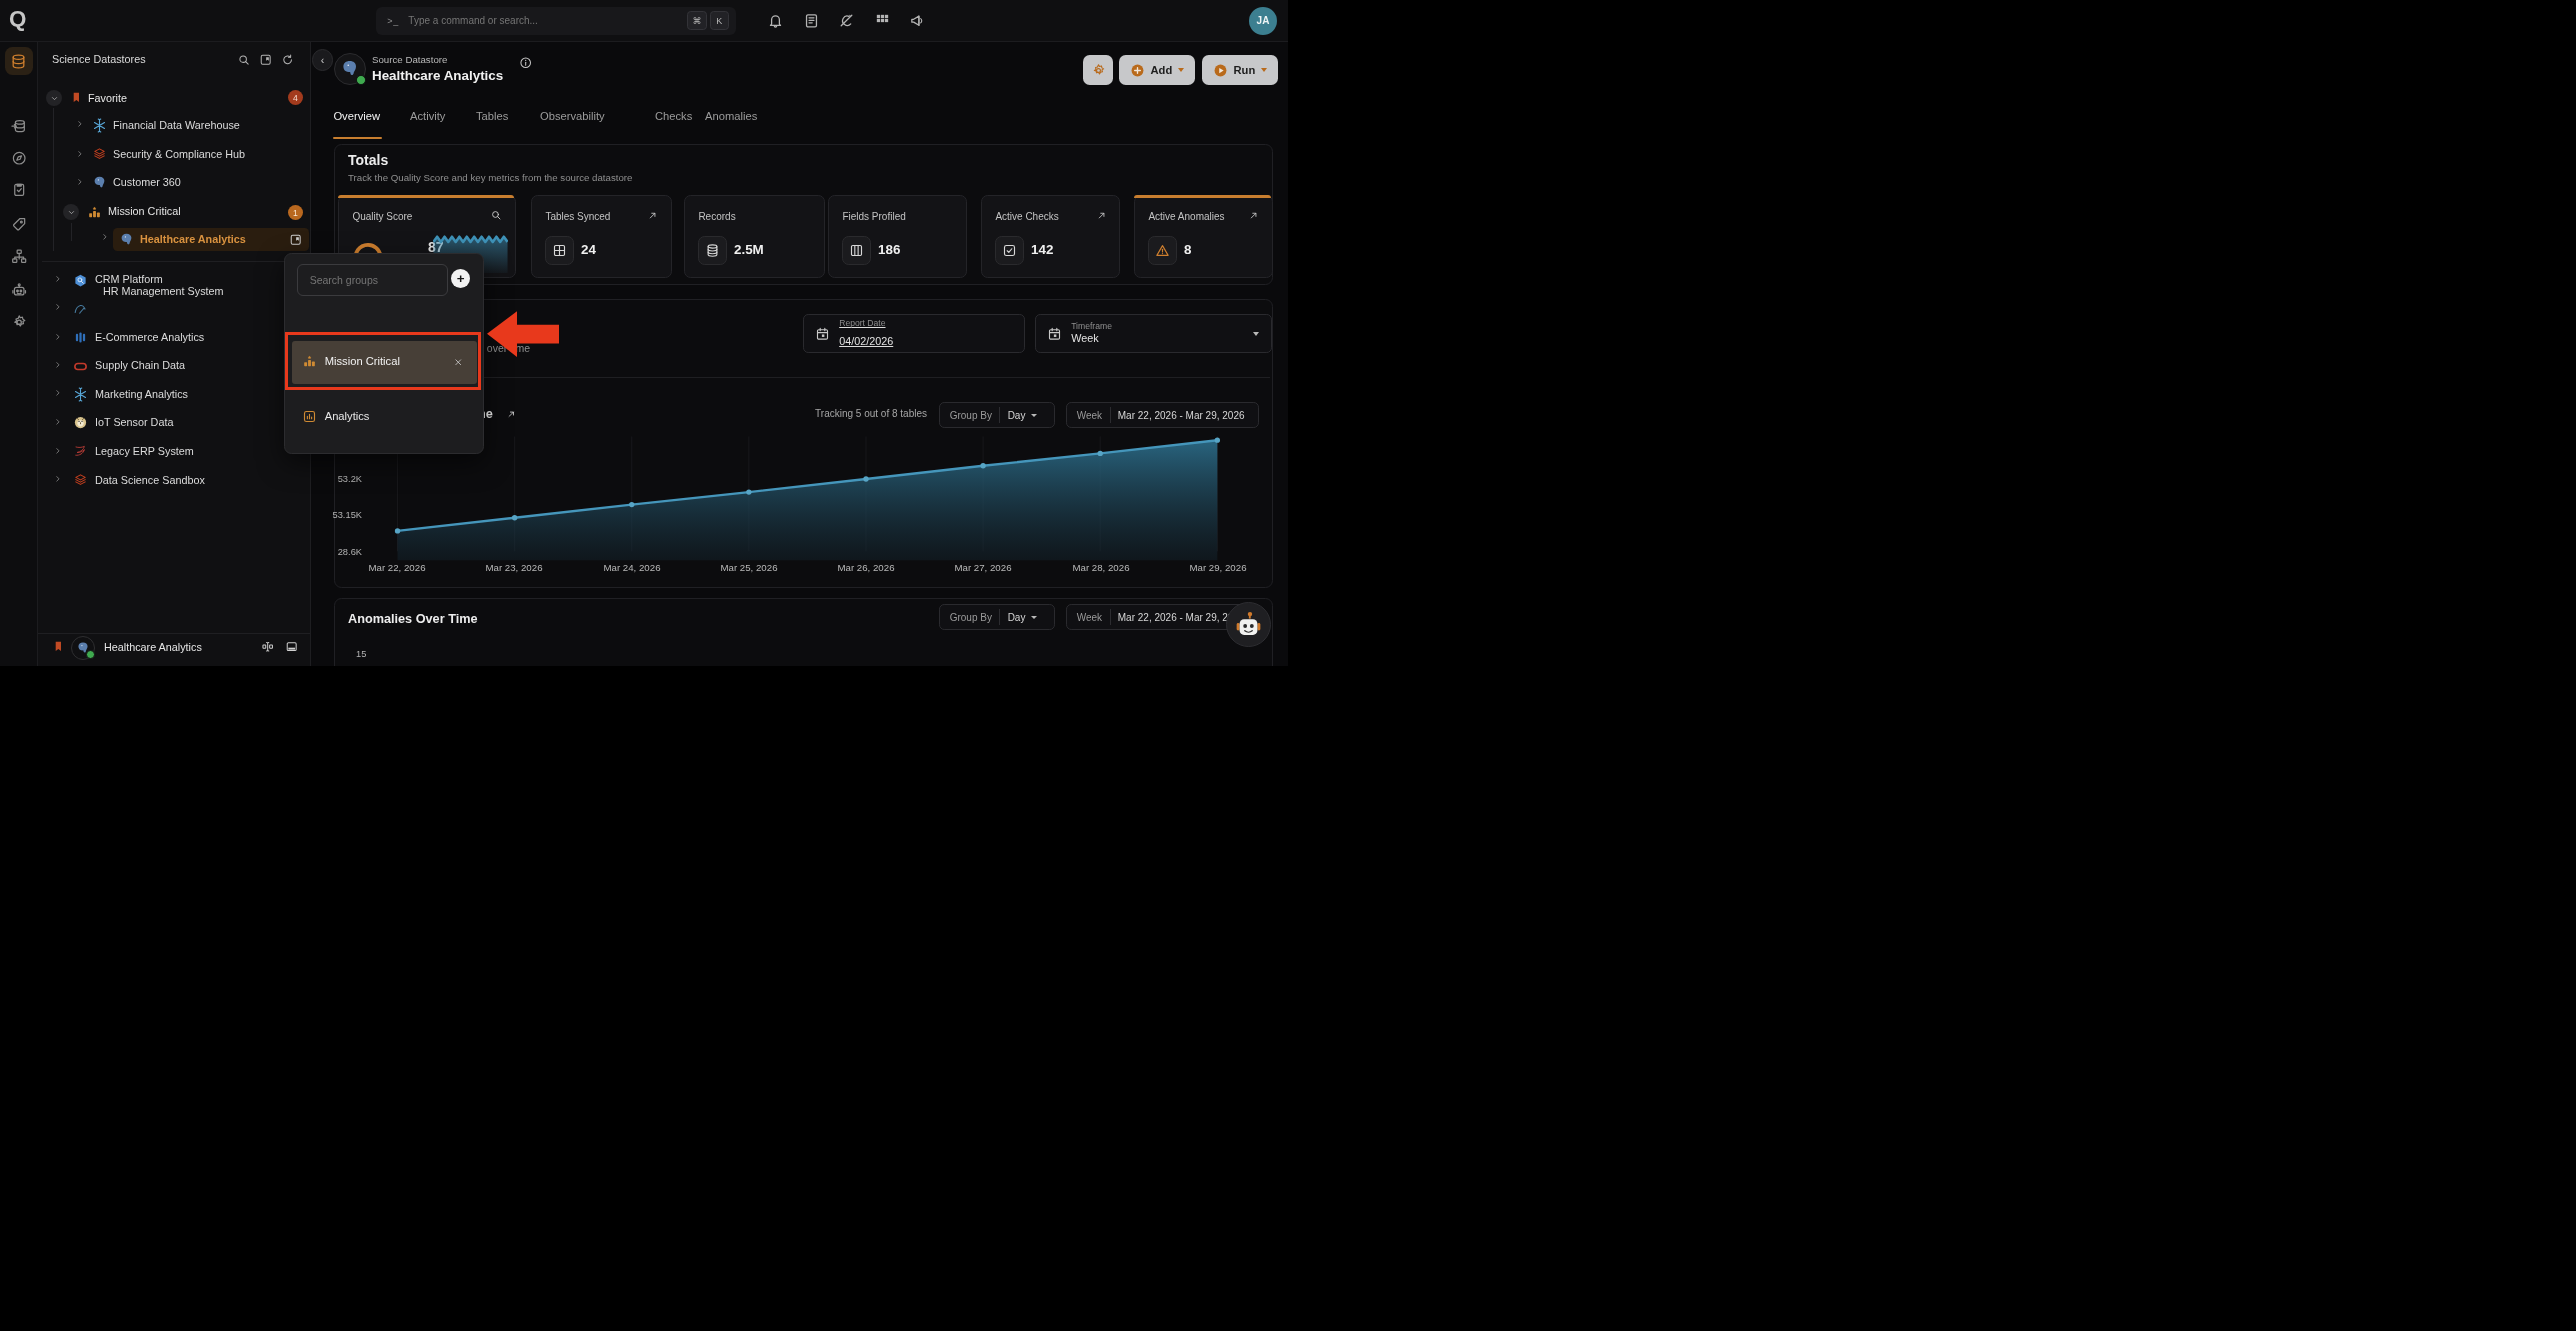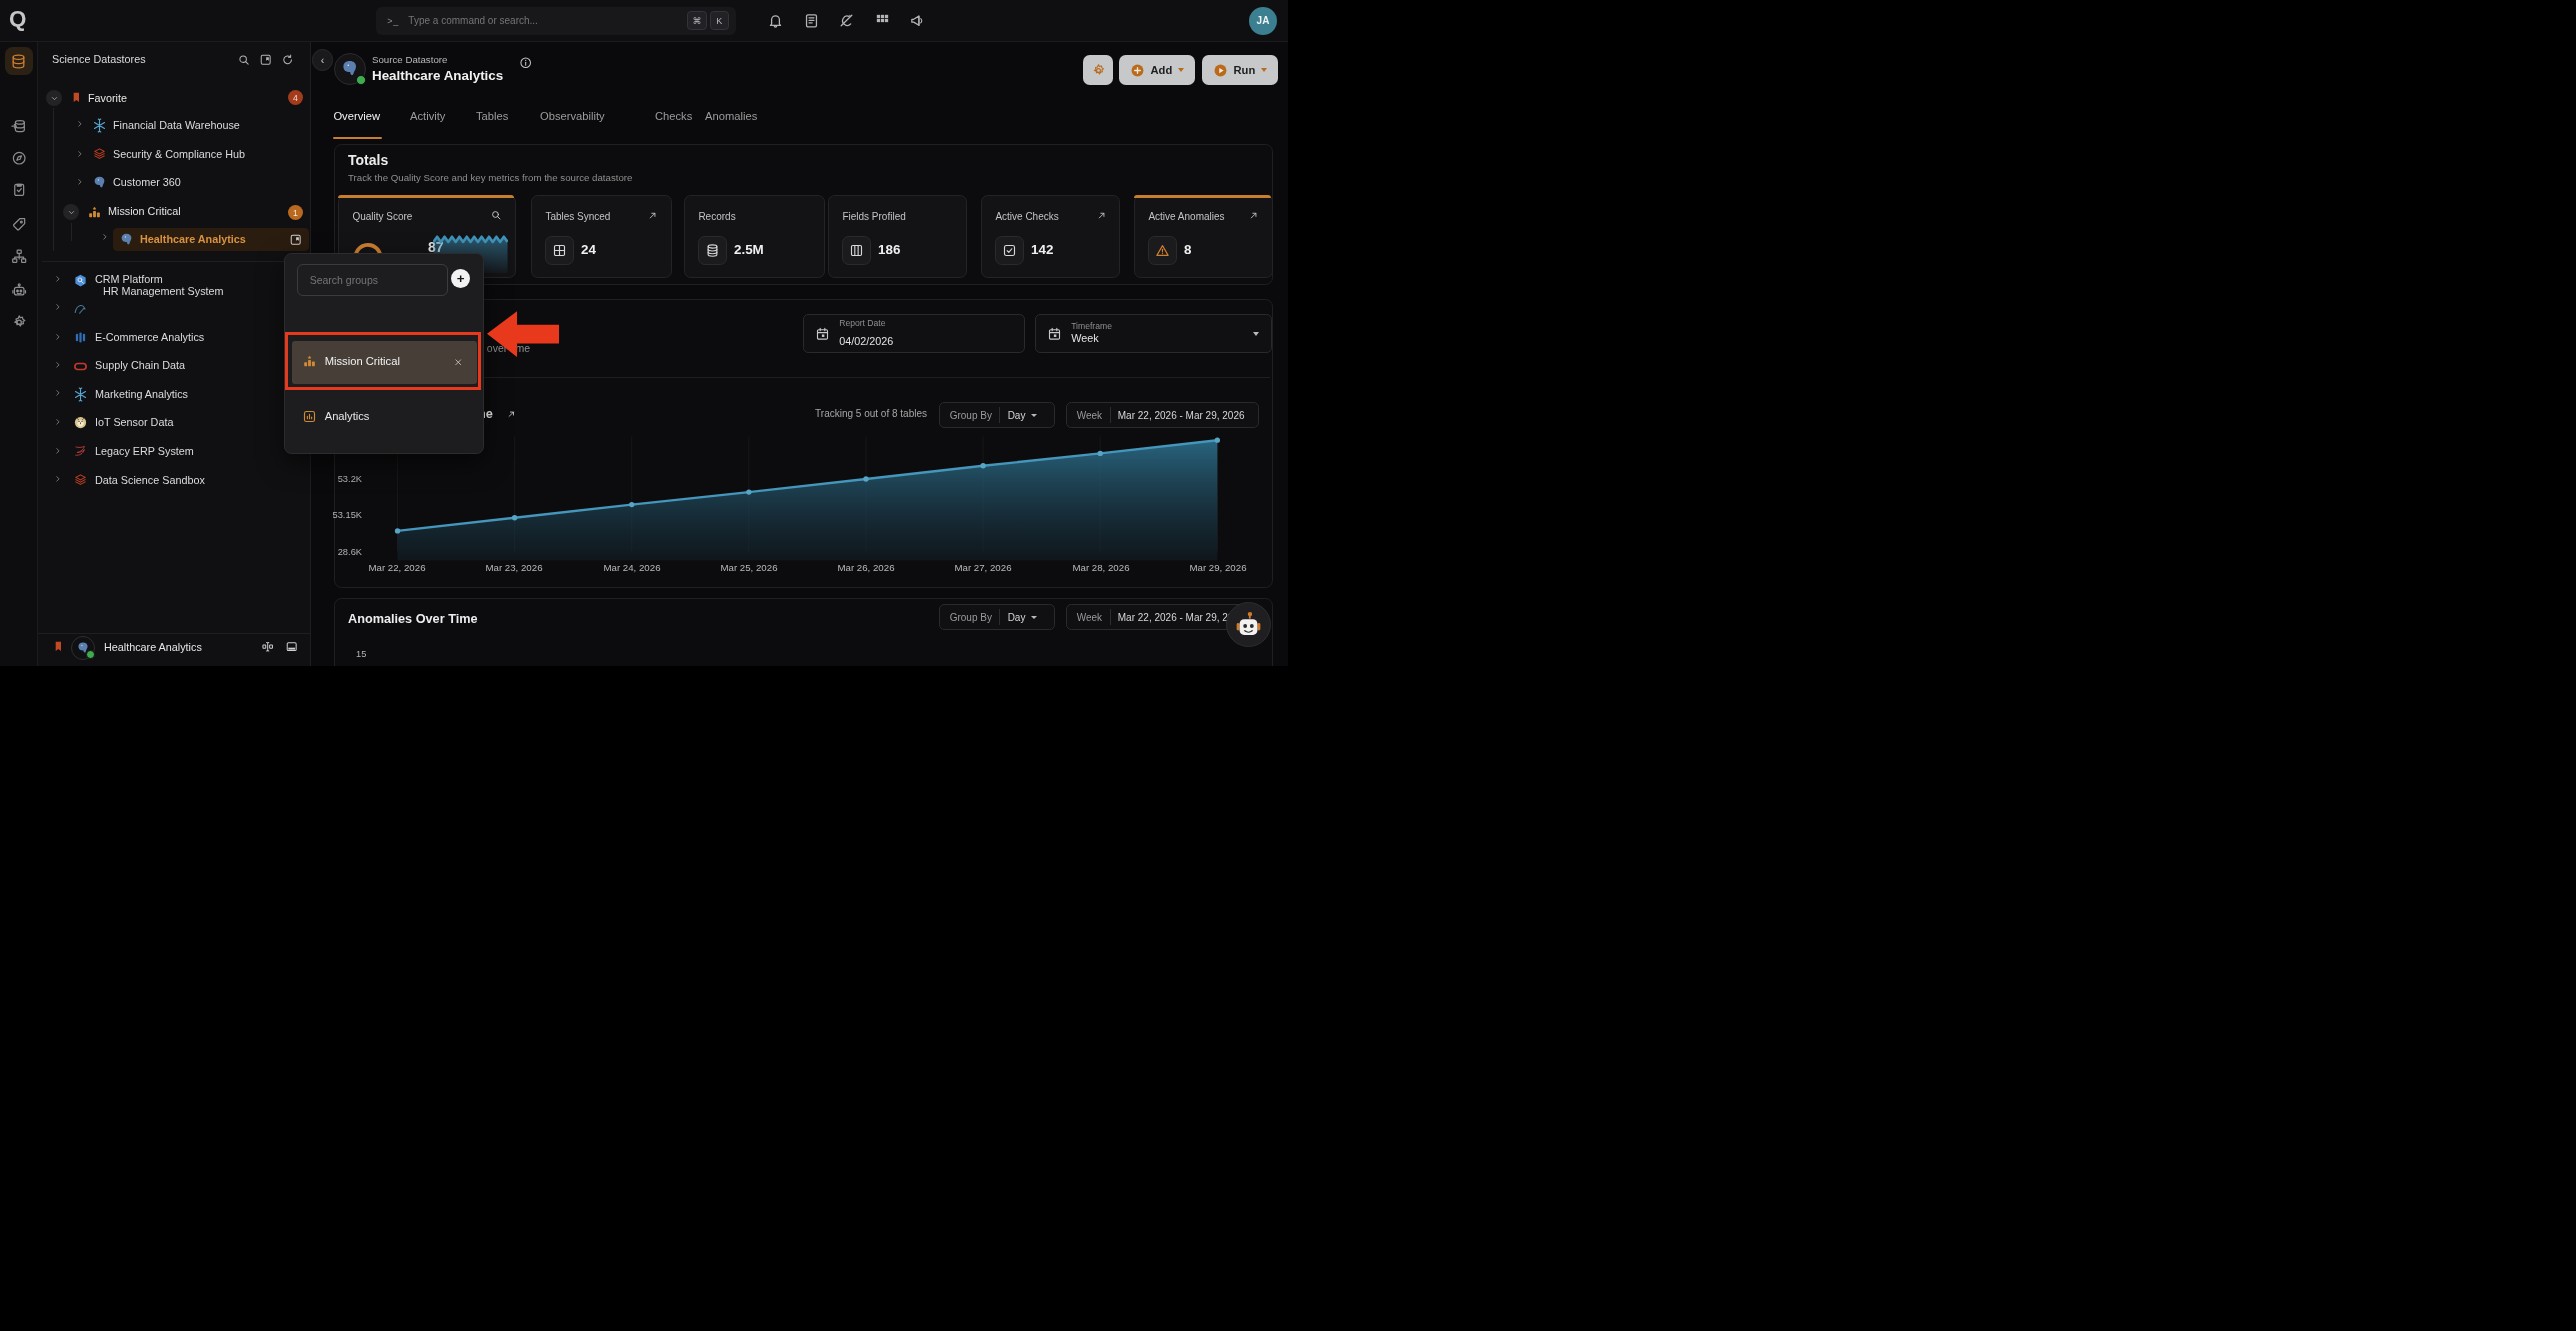--- a/index.html
+++ b/index.html
@@ -544,21 +544,21 @@
             </svg>
           </div>
           <div style="position: absolute; left: 49px; top: 46px; font-size: 13.4px; font-weight: bold; color: rgb(240, 240, 240);">8</div>
         </div>
       </div>
 
     <div class="panel" style="left:23px;top:258px;width:937px;height:287px;"></div>
     <div class="abs" style="left:37px;top:280px;font-size:12.7px;font-weight:bold;color:#ededed;">Records</div>
     <div class="abs" style="left:63px;top:301px;font-size:10.5px;color:#909090;white-space:nowrap;">Track the record counts over time</div>
 
-    <div class="pill" style="left:492px;top:273px;width:220px;height:37px;">
+    <div class="pill" style="left:492px;top:273px;width:220px;height:37px;text-decoration:underline;">
       <span style="margin-left:11.2px;color:#c9c9c9;" id="cal1">
           <svg width="15" height="15" viewBox="0 0 24 24" fill="none" stroke="currentColor" stroke-width="1.8" stroke-linecap="round" stroke-linejoin="round" style="display:block">
             <rect x="4" y="6" width="16" height="15" rx="2"></rect>
             <path d="M4 10.5h16M8.3 3.5v4M15.7 3.5v4"></path>
             <rect x="11" y="13.5" width="4" height="4" fill="currentColor" stroke="none"></rect>
           </svg>
         </span>
       <span style="margin-left:9px;display:flex;flex-direction:column;line-height:1.25;">
         <span style="font-size:8.6px;color:#8f8f8f;">Report Date</span>
         <span style="font-size:10.8px;color:#e3e3e3;margin-top:6px;">04/02/2026</span>

